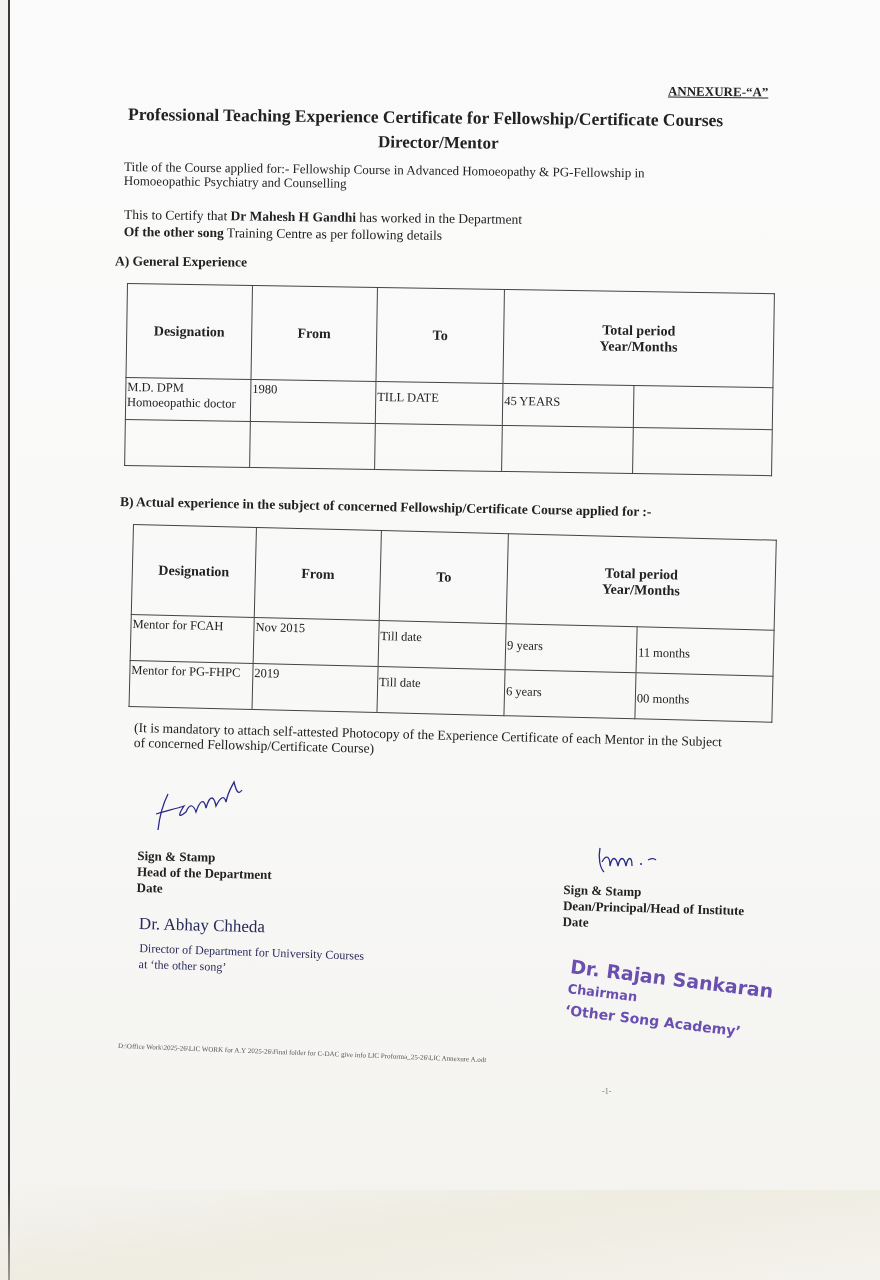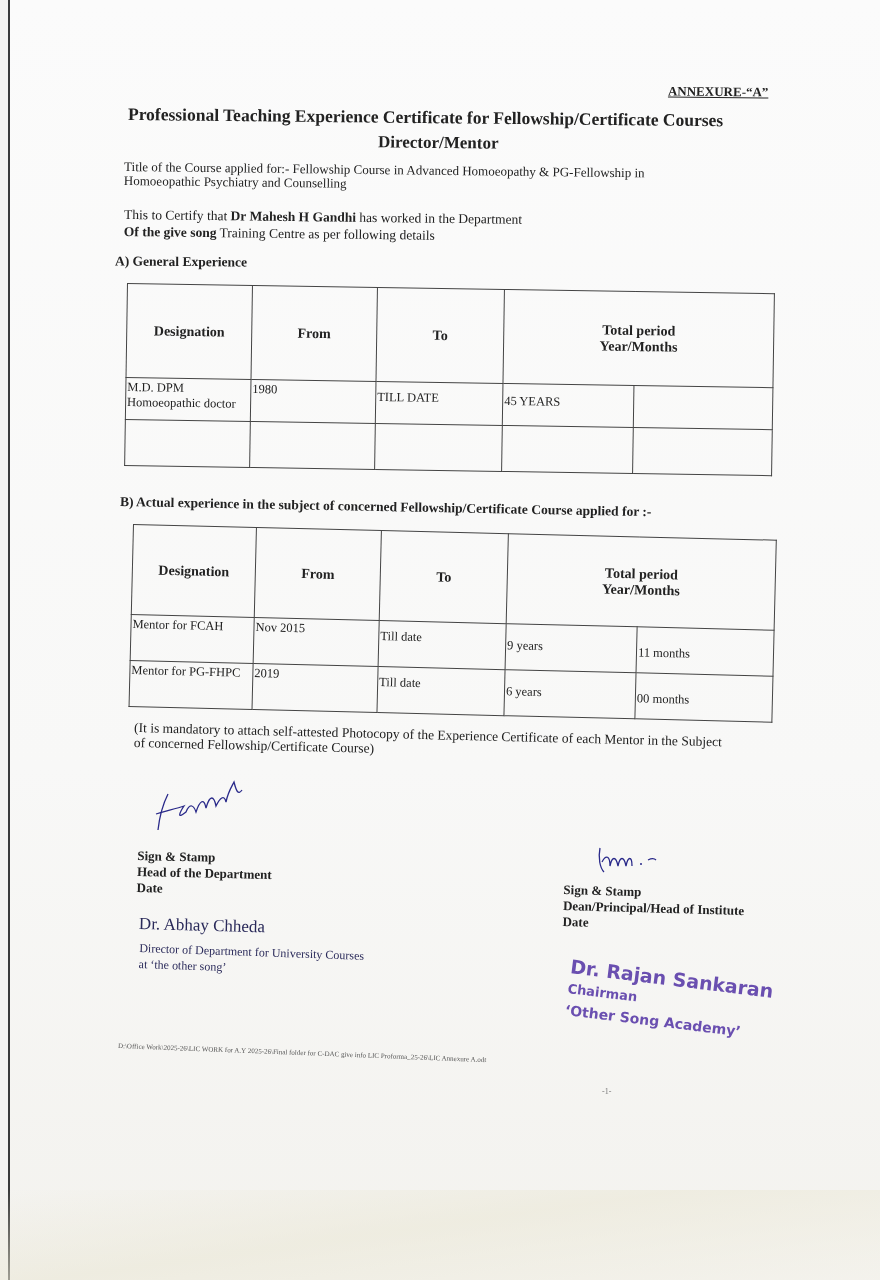--- a/index.html
+++ b/index.html
@@ -58,21 +58,21 @@
 <div class="abs title1">Professional Teaching Experience Certificate for Fellowship/Certificate Courses</div>
 <div class="abs title2">Director/Mentor</div>
 
 <div class="abs course">
   <span>Title of the Course applied for:-</span><span> Fellowship Course in Advanced Homoeopathy &amp; PG-Fellowship in</span><br>
   <span>Homoeopathic Psychiatry and Counselling</span>
 </div>
 
 <div class="abs certify">
   <span>This to Certify that </span><b>Dr Mahesh H Gandhi</b><span> has worked in the Department</span><br>
-  <b>Of </b><b>the give song</b><span> Training Centre as per following details</span>
+  <b>Of </b><b>the other song</b><span> Training Centre as per following details</span>
 </div>
 
 <div class="abs secA">A) General Experience</div>
 
 <table class="grid tA">
   <tbody>
       <tr style="height:94px">
     <th style="width:122px">Designation</th>
     <th style="width:122px">From</th>
     <th style="width:124px">To</th>

